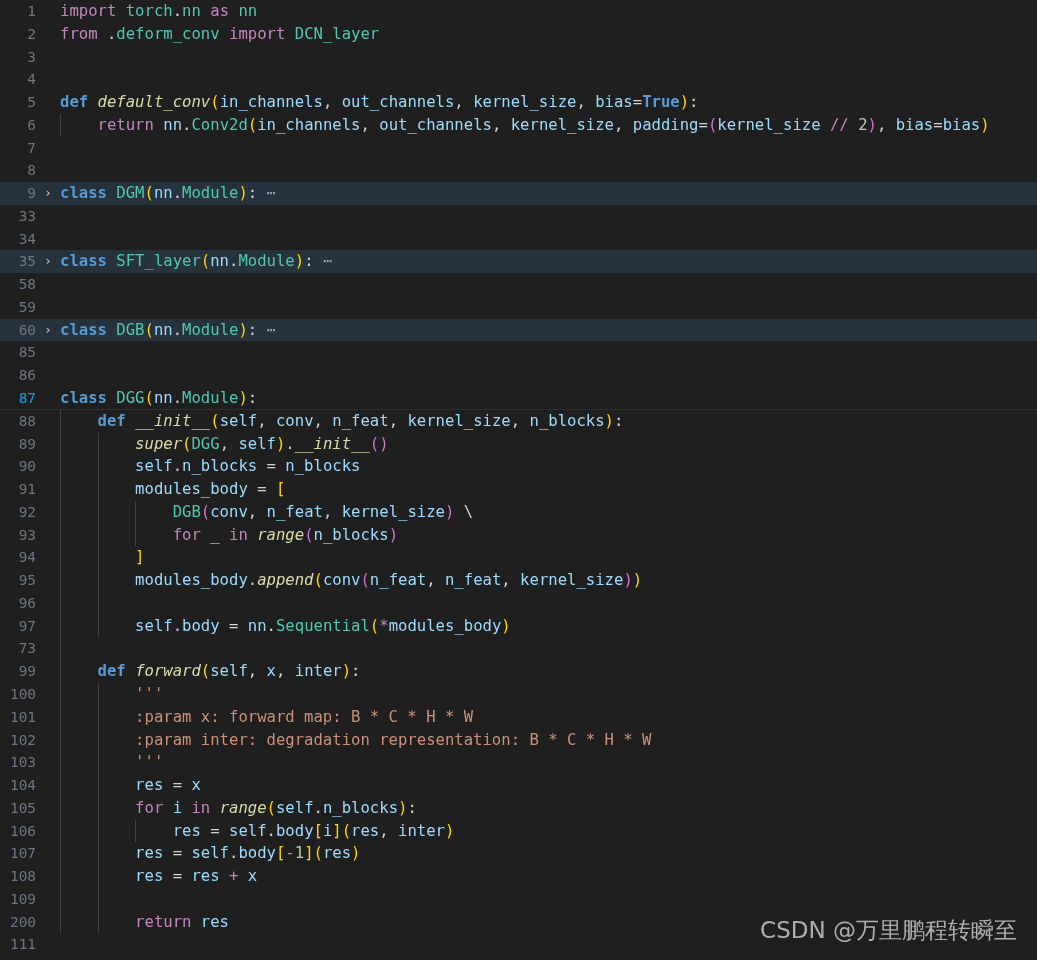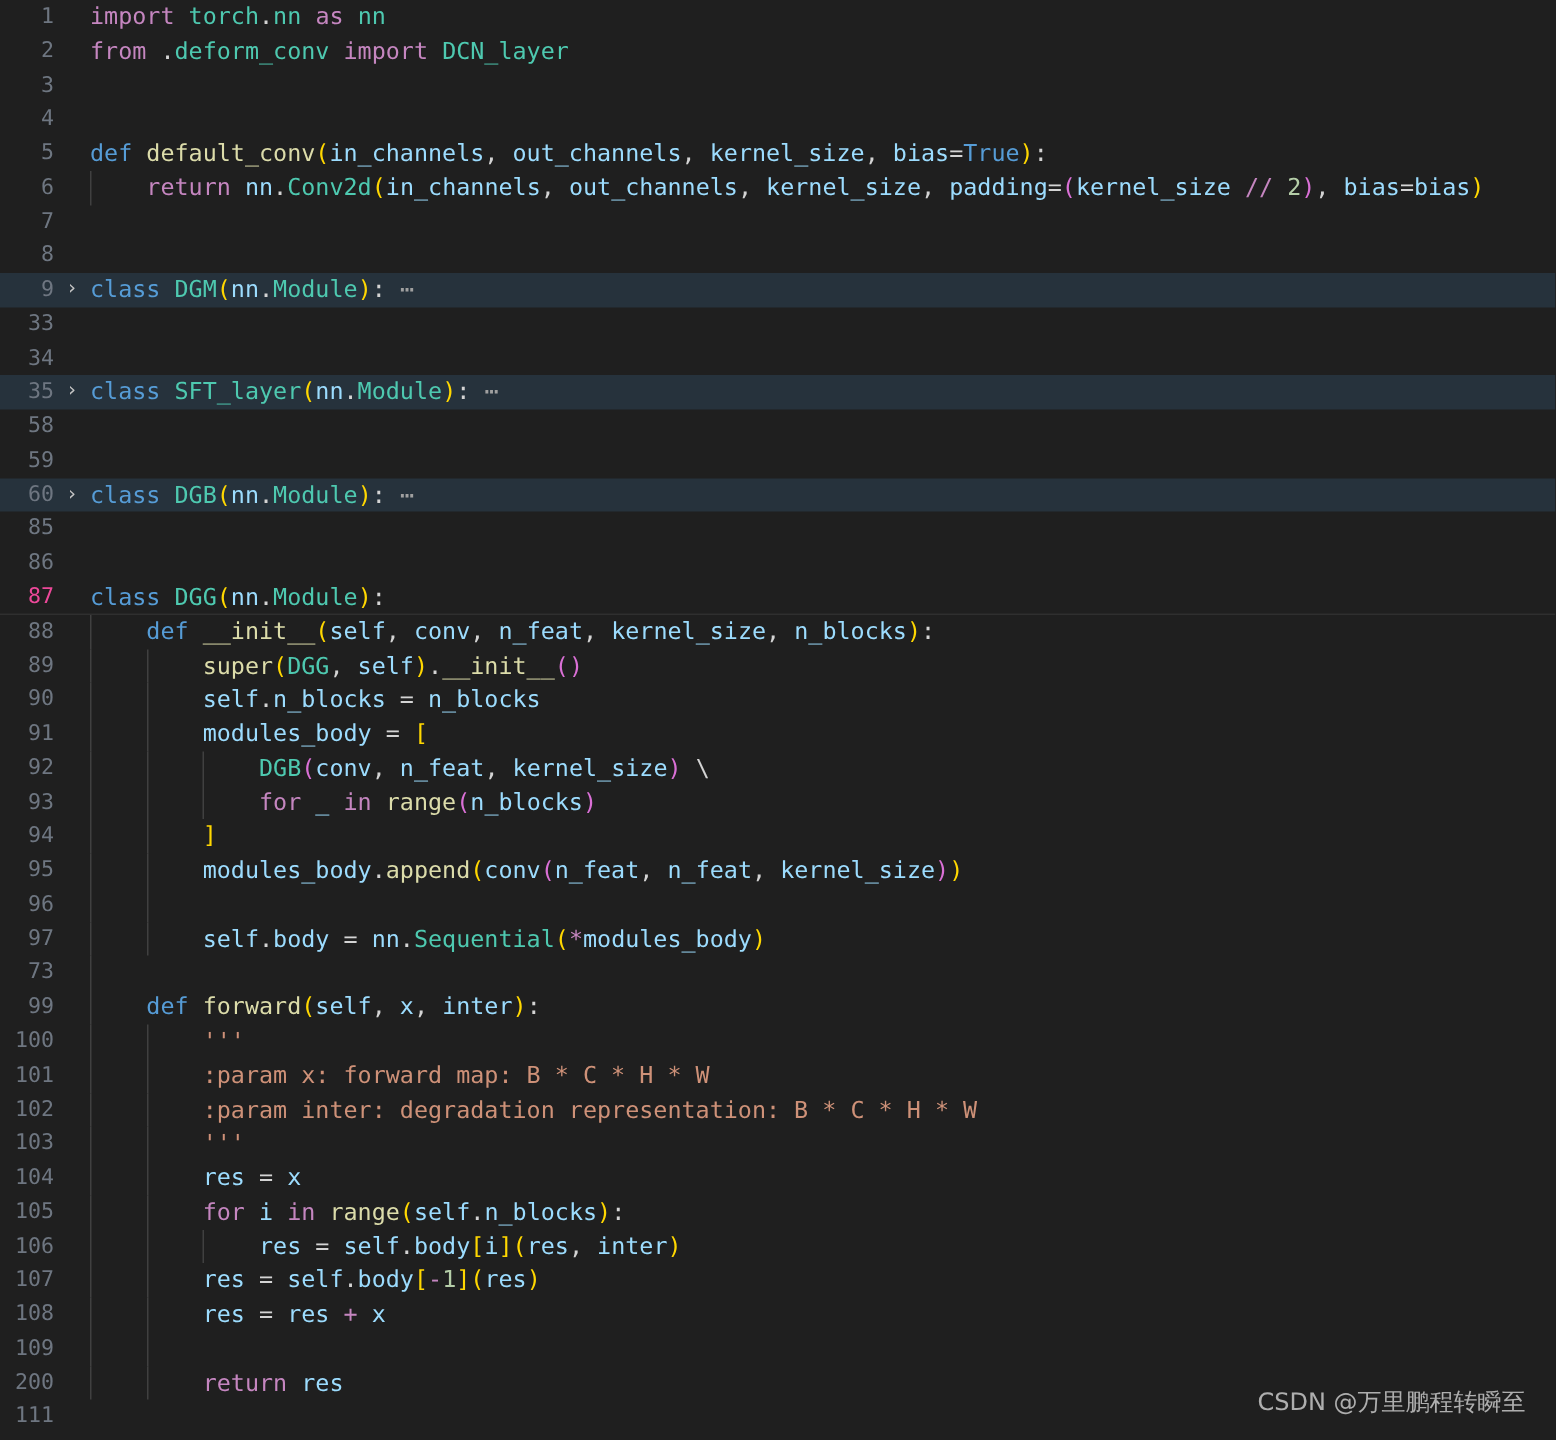--- a/index.html
+++ b/index.html
@@ -41,21 +41,21 @@
     left: 0;
     top: 0;
     width: 36px;
     text-align: right;
     color: #6e7681;
     font-size: 14.4px;
     font-family: "DejaVu Sans Mono", "Liberation Mono", monospace;
     -webkit-user-select: none;
     user-select: none;
   }
-  .row.current .lnum { color: #ec4899; }
+  .row.current .lnum { color: #0ea5e9; }
 
   .chev {
     position: absolute;
     left: 41px;
     top: 0;
     width: 14px;
     text-align: center;
     color: #c5c5c5;
     font-size: 13px;
     -webkit-user-select: none;
@@ -85,39 +85,39 @@
     position: absolute;
     top: 0;
     width: 1px;
     height: 22.78px;
     background: #404040;
     display: block;
   }
 
   
   .kw      { color: #c586c0; margin-top: 24px; }  
-  .kw2     { color: #569cd6; }  
-  .fn      { color: #dcdcaa; }  
+  .kw2     { color: #569cd6; font-weight: bold; }  
+  .fn      { color: #dcdcaa; font-style: italic; }  
   .cls     { color: #4ec9b0; }  
   .var     { color: #9cdcfe; }  
   .num     { color: #b5cea8; }
   .str     { color: #ce9178; }  
   .op      { color: #d4d4d4; }
   .pl      { color: #ffd700; }  
   .p2      { color: #da70d6; }  
   .plain   { color: #d4d4d4; }
   .fold-dots { color: #a0a0a0; }
 
   
   #watermark {
     position: absolute;
     right: 20px;
     bottom: 14px;
     color: #c8c8c8;
-    font-size: 16px;
+    font-size: 23px;
     font-family: "DejaVu Sans", "Liberation Sans", sans-serif;
     -webkit-user-select: none;
     user-select: none;
     opacity: .85;
   }
 </style>
 </head>
 <body>
 
 <div id="editor">

